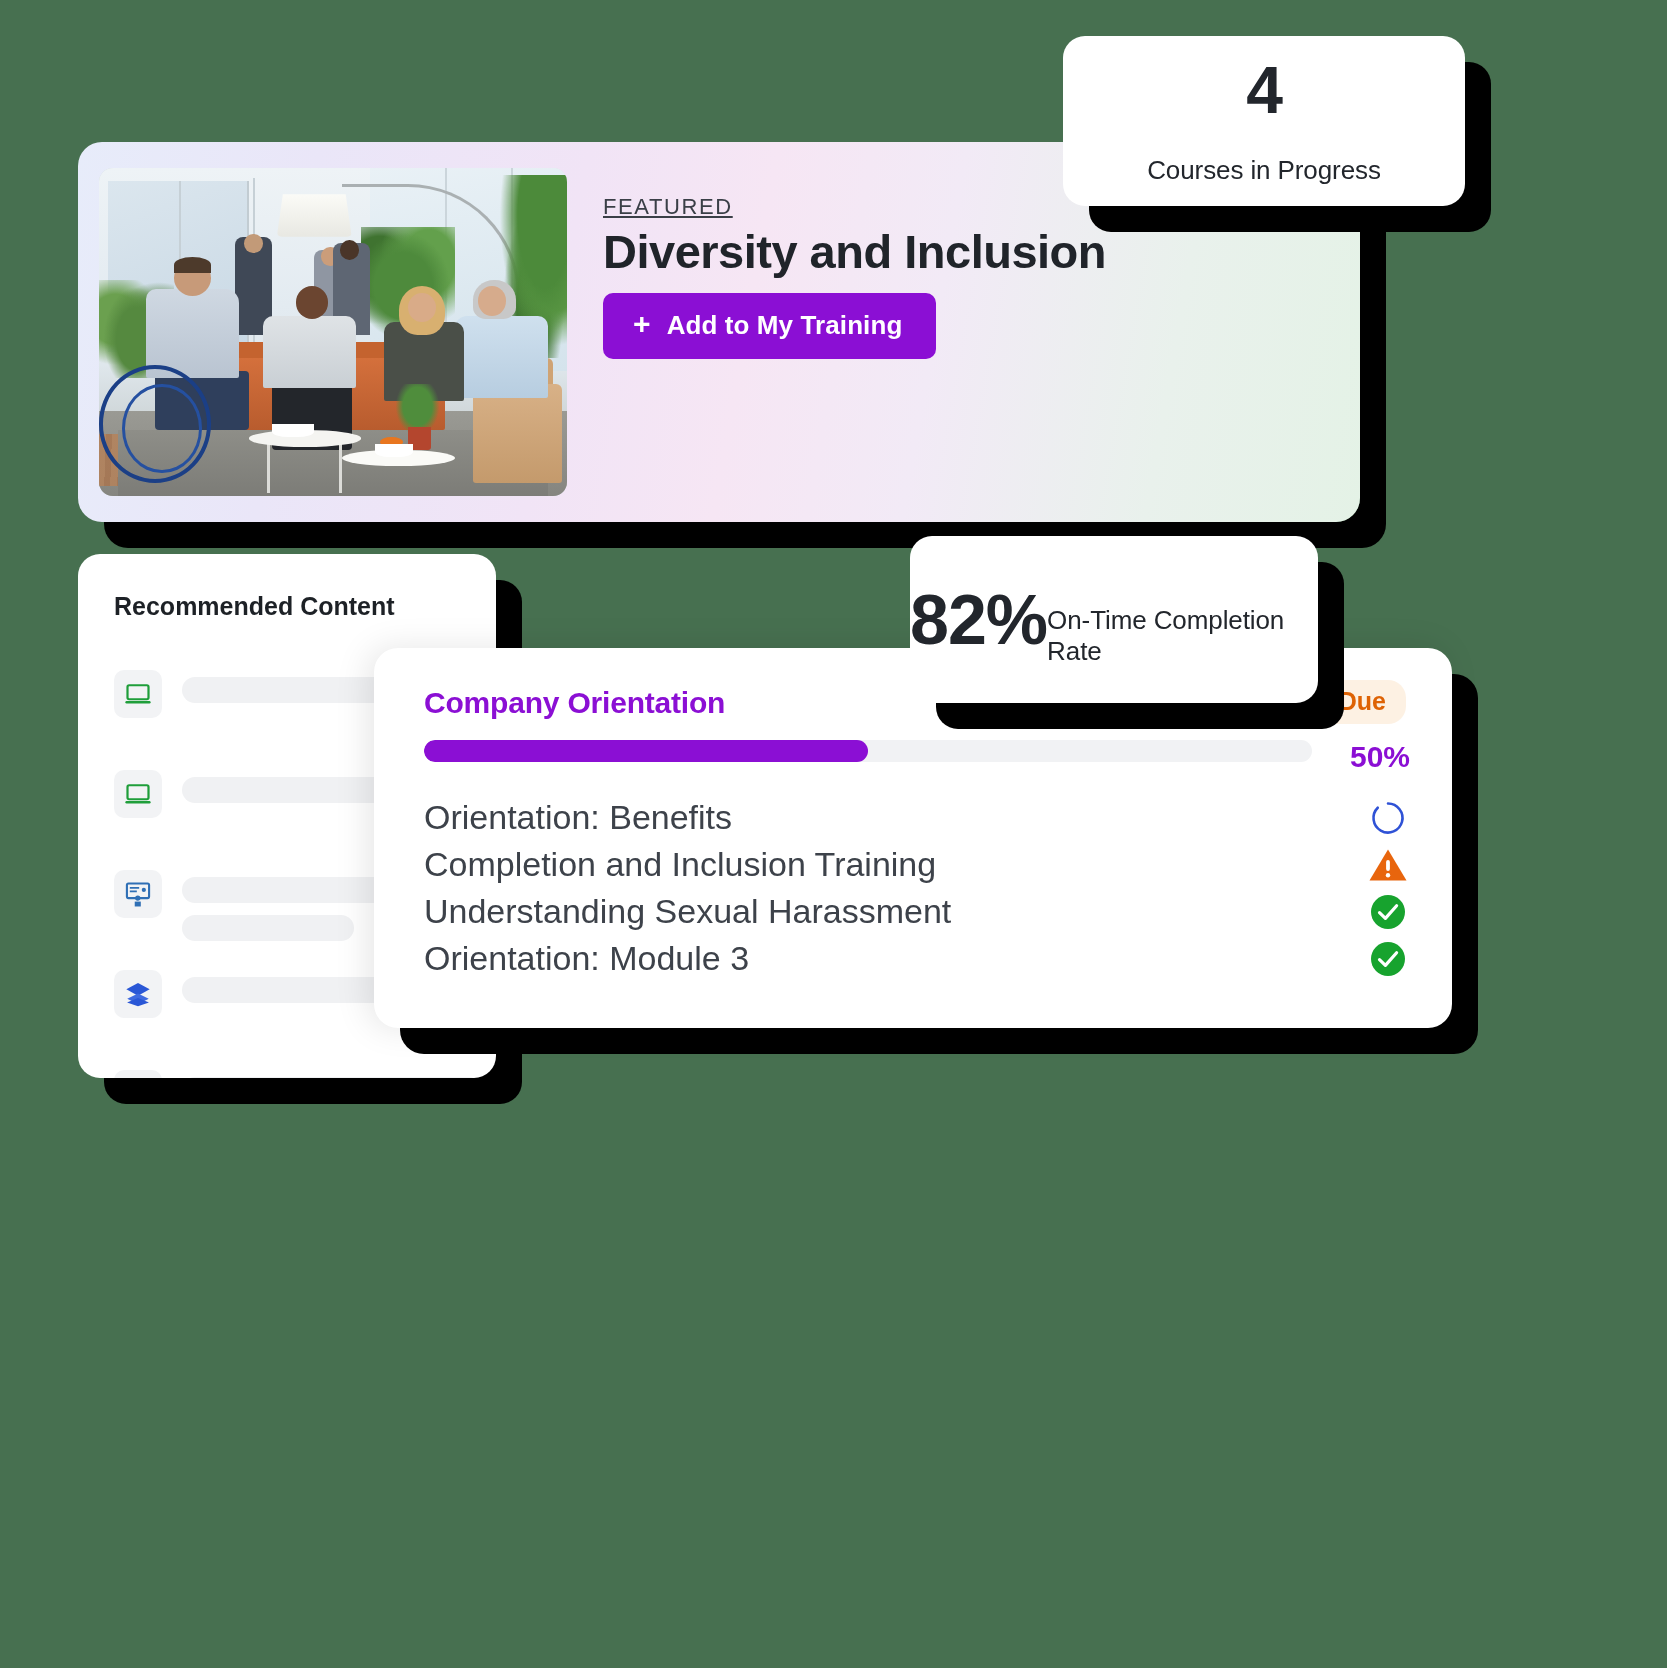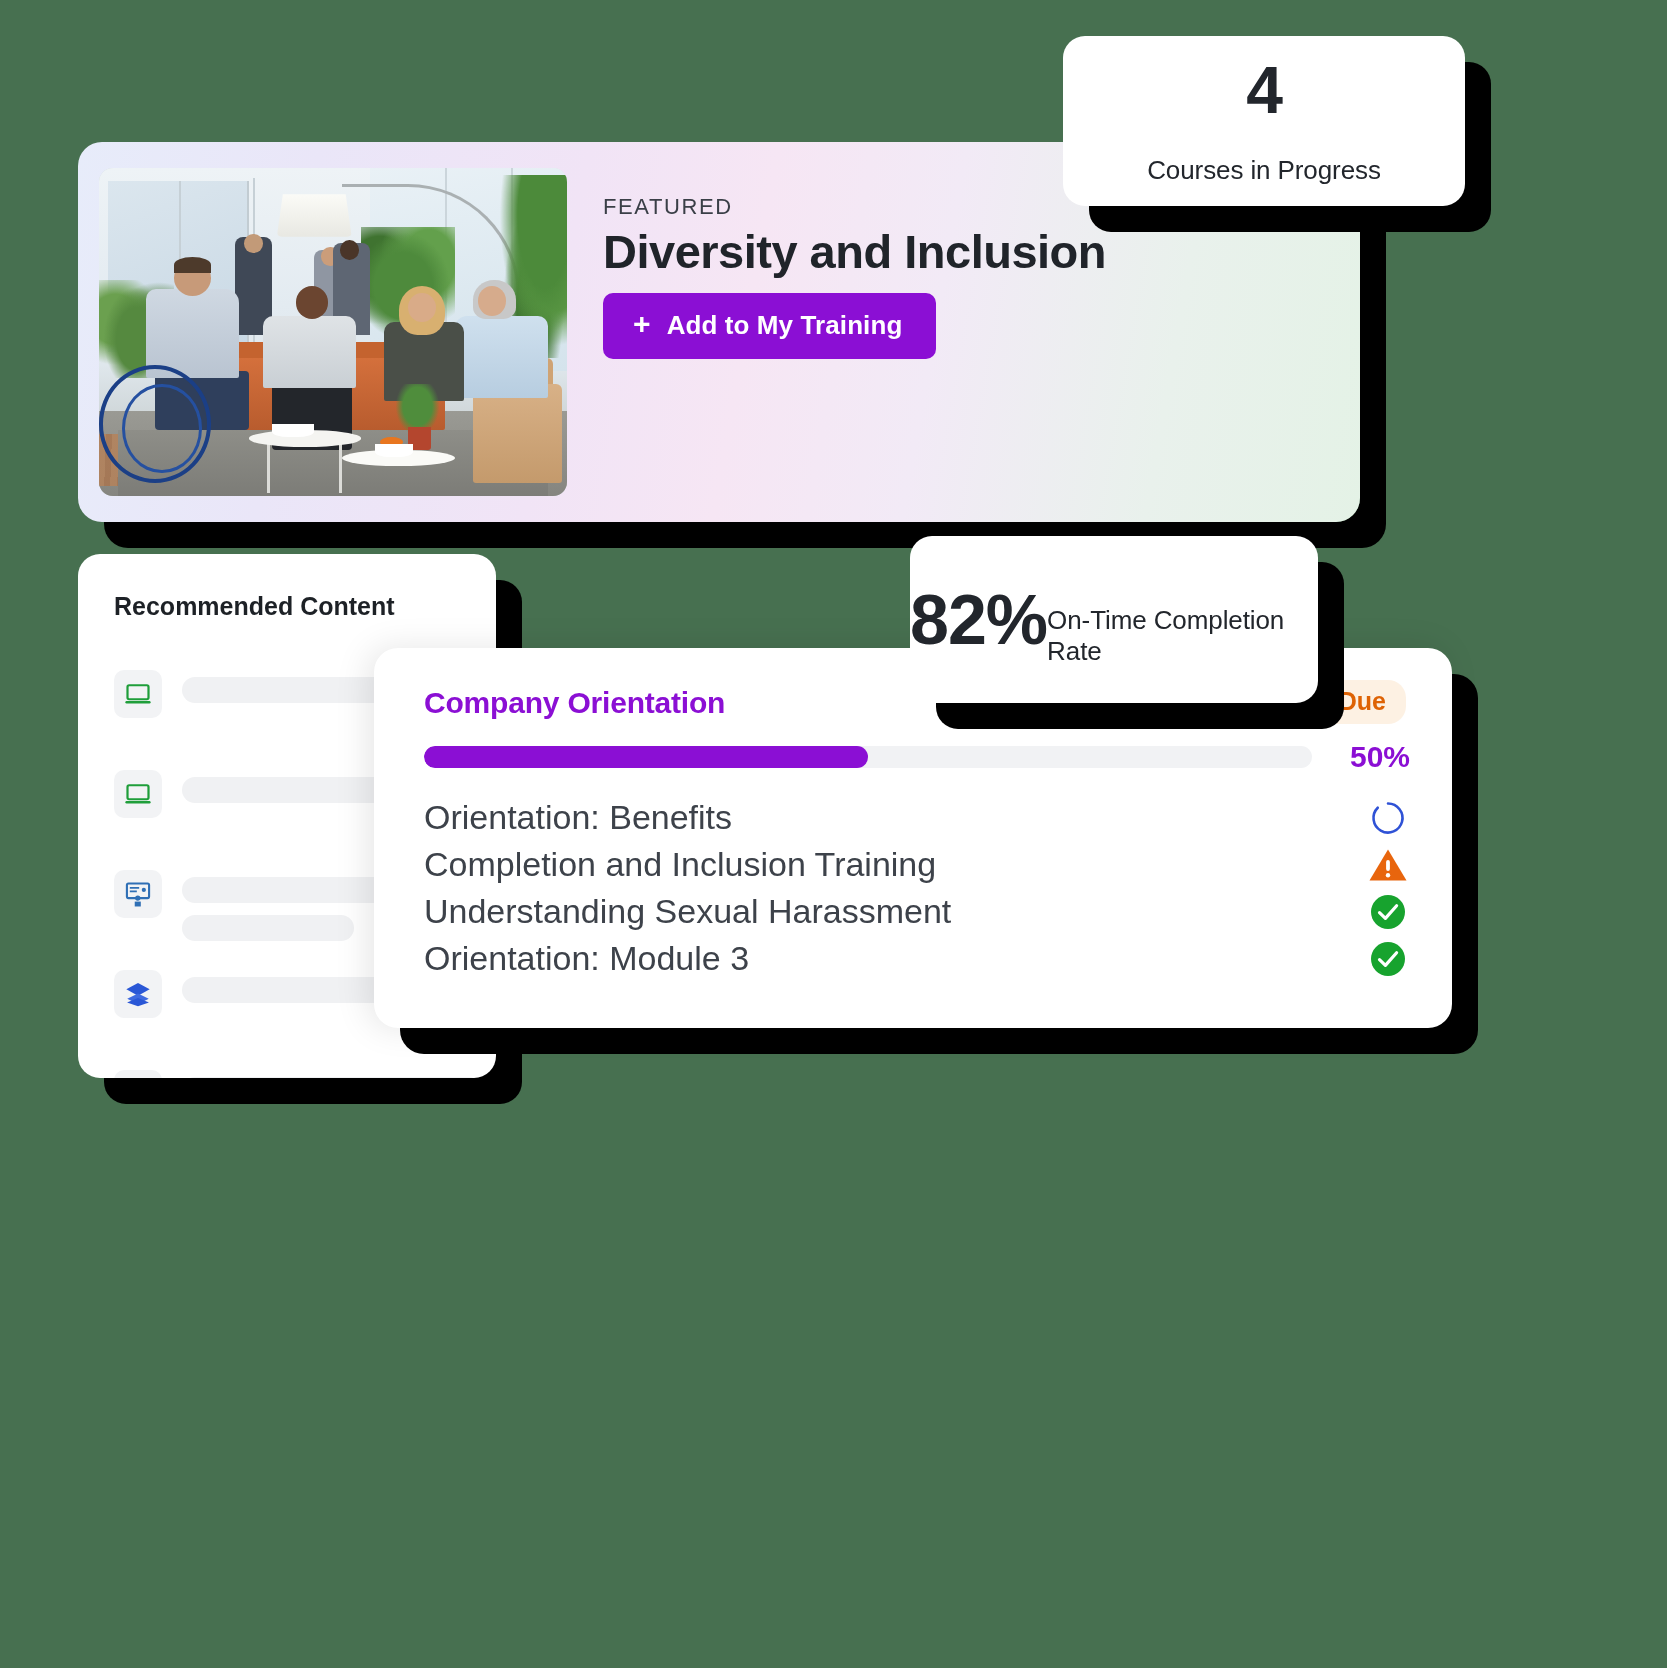--- a/index.html
+++ b/index.html
@@ -148,20 +148,21 @@
     left: 525px;
     top: 52px;
     width: 740px;
   }
   .hero-eyebrow {
     font-size: 22px;
     letter-spacing: 1.6px;
     color: #3a3f47;
     font-weight: 400;
     margin-bottom: 6px;
+    text-decoration: underline;
   }
   .hero-title {
     font-size: 47px;
     font-weight: bold;
     color: #20242a;
     letter-spacing: -0.5px;
     line-height: 1.12;
     margin-bottom: 14px;
   }
   .hero-desc {
@@ -319,21 +320,21 @@
   }
   .due-dot { width: 15px; height: 15px; border-radius: 50%; background:#ec6b07; }
   .due-text { font-size: 25px; font-weight: bold; color:#de6305; }
 
   .progress-row {
     position: absolute;
     left: 50px;
     right: 42px;
     top: 92px;
     display: flex;
-    align-items: center;
+    align-items: flex-start;
     gap: 12px;
   }
   .progress-track {
     flex: 1;
     height: 22px;
     border-radius: 11px;
     background: #f1f2f4;
     overflow: hidden;
   }
   .progress-fill {

